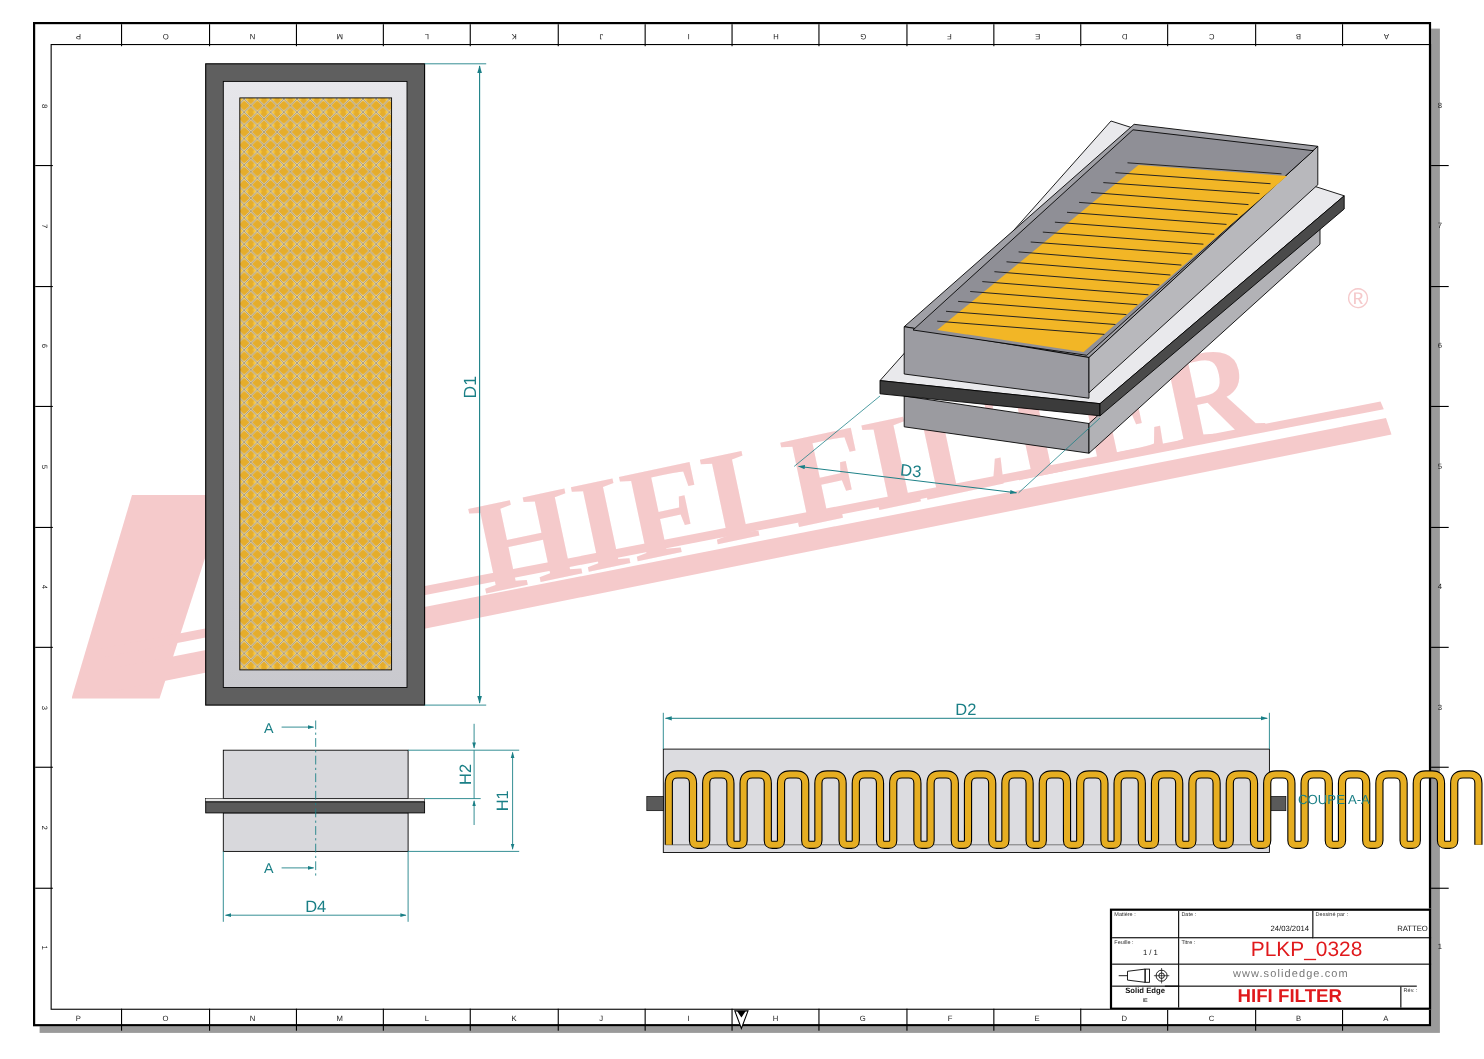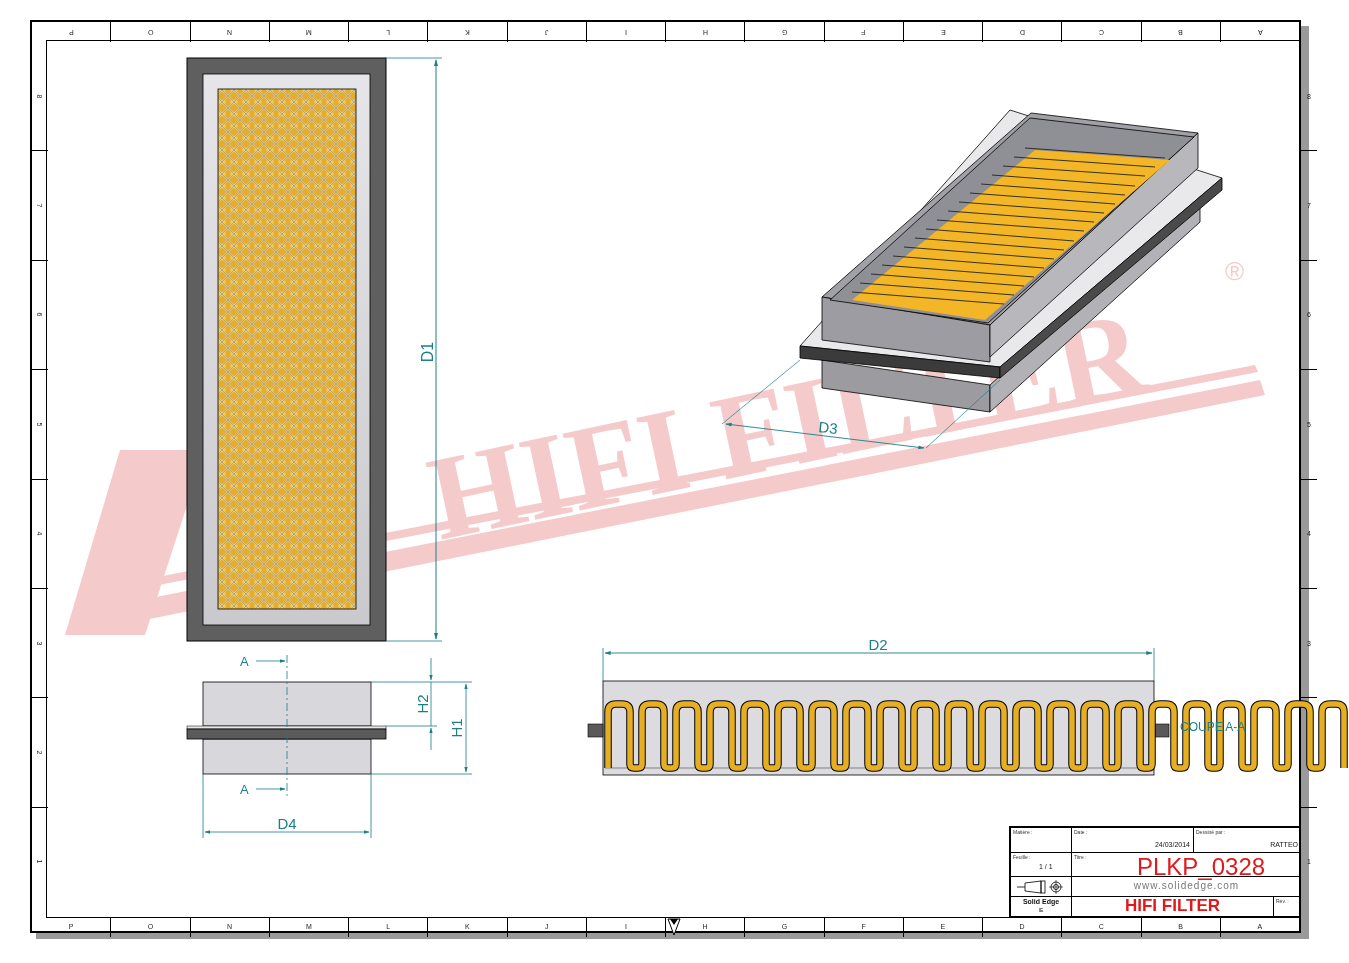--- a/index.html
+++ b/index.html
@@ -269,34 +269,34 @@
   <div class="cell" style="left:183px;top:0;width:107px;height:25px;border-right:none;">
     <span class="lbl">Dessiné par :</span>
     <span class="val" style="right:3px;top:13px;">RATTEO</span>
   </div>
   <div class="cell" style="left:0;top:25px;width:61px;height:24px;">
     <span class="lbl">Feuille :</span>
     <span class="val" style="left:28px;top:10px;">1 / 1</span>
   </div>
   <div class="cell" style="left:61px;top:25px;width:229px;height:24px;border-right:none;">
     <span class="lbl">Titre :</span>
-    <span class="val red" style="left:65px;top:0px;font-size:24px;">PLKP_0328</span>
+    <span class="val red" style="left:65px;top:0px;font-size:19px;">PLKP_0328</span>
   </div>
   <div class="cell" style="left:0;top:49px;width:61px;height:20px;">
     <svg width="61" height="20">
       <line x1="6" y1="10" x2="14" y2="10" stroke="#000" stroke-width="0.8"></line>
       <polygon points="14,6 30,4 30,16 14,14" fill="none" stroke="#000" stroke-width="0.8"></polygon>
       <rect x="30" y="4" width="4" height="12" fill="none" stroke="#000" stroke-width="0.8"></rect>
       <circle cx="45" cy="10" r="5" fill="none" stroke="#000" stroke-width="0.8"></circle>
       <circle cx="45" cy="10" r="2.5" fill="none" stroke="#000" stroke-width="0.8"></circle>
       <line x1="38" y1="10" x2="52" y2="10" stroke="#000" stroke-width="0.6"></line>
       <line x1="45" y1="3" x2="45" y2="17" stroke="#000" stroke-width="0.6"></line>
     </svg>
   </div>
-  <div class="cell" style="left:61px;top:49px;width:229px;height:20px;border-right:none;">
+  <div class="cell" style="left:48px;top:49px;width:229px;height:20px;border-right:none;">
     <span class="val" style="left:0;right:0;text-align:center;top:3px;font-size:10px;color:#777;letter-spacing:1px;">www.solidedge.com</span>
   </div>
   <div class="cell" style="left:0;top:69px;width:61px;height:19px;border-bottom:none;">
     <span class="val" style="left:0;right:0;text-align:center;top:1px;font-size:7px;font-weight:bold;">Solid Edge</span>
     <span class="val" style="left:0;right:0;text-align:center;top:10px;font-size:5px;">IE</span>
   </div>
   <div class="cell" style="left:61px;top:69px;width:202px;height:19px;border-bottom:none;">
     <span class="val red" style="left:0;right:0;text-align:center;top:-1px;font-size:17px;font-weight:bold;">HIFI FILTER</span>
   </div>
   <div class="cell" style="left:263px;top:69px;width:27px;height:19px;border:none;">

